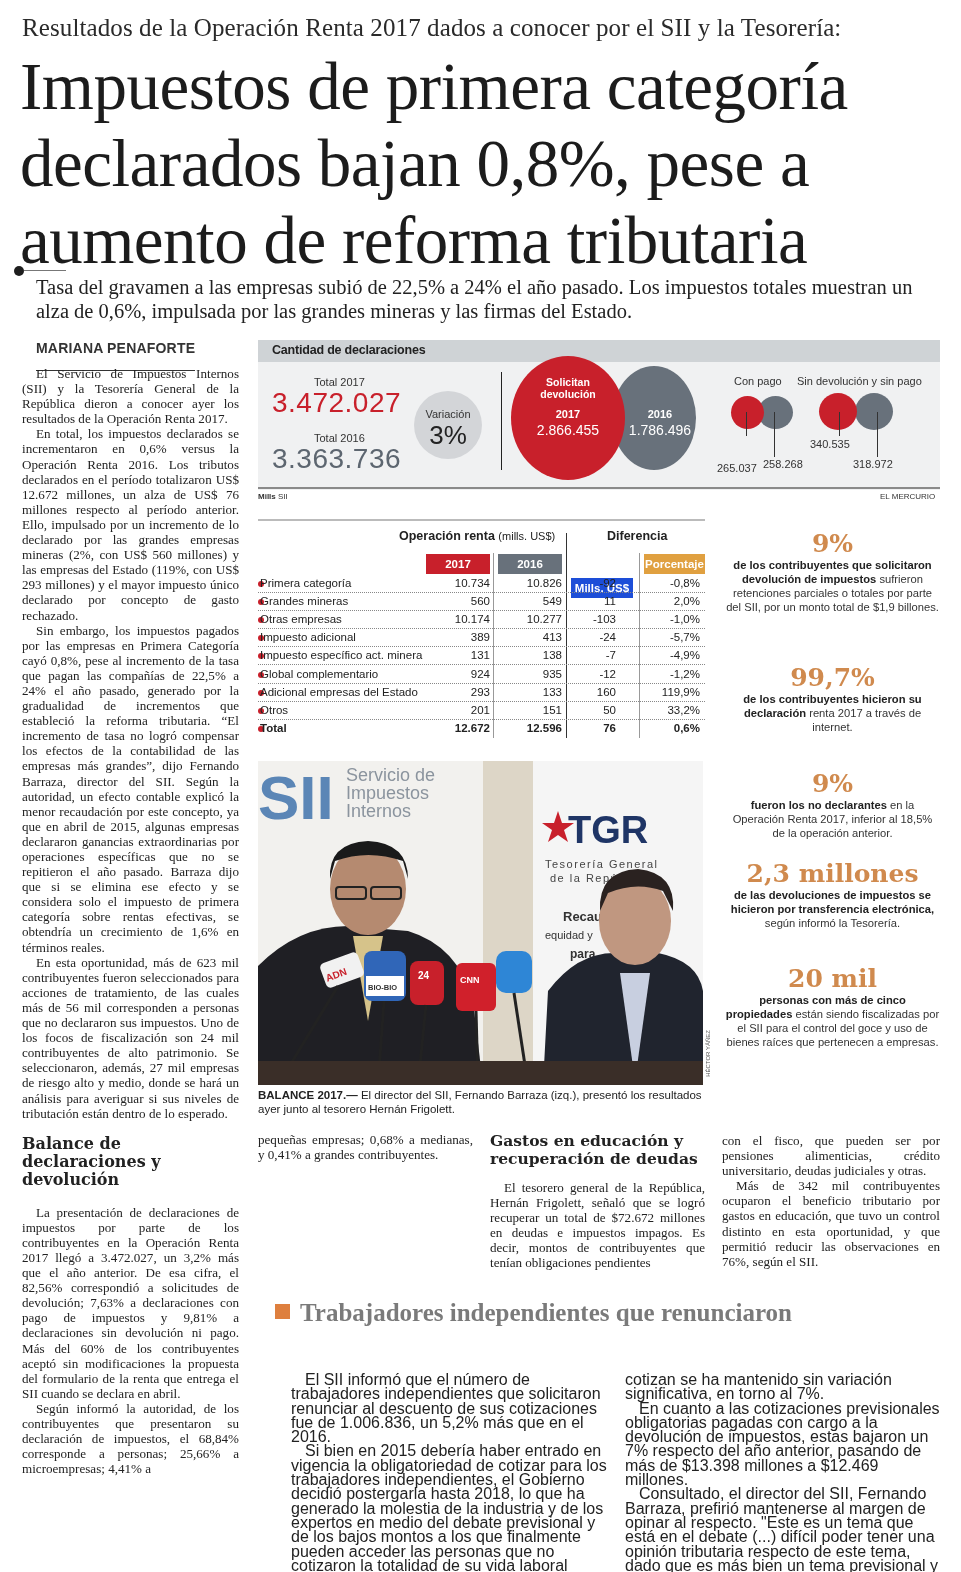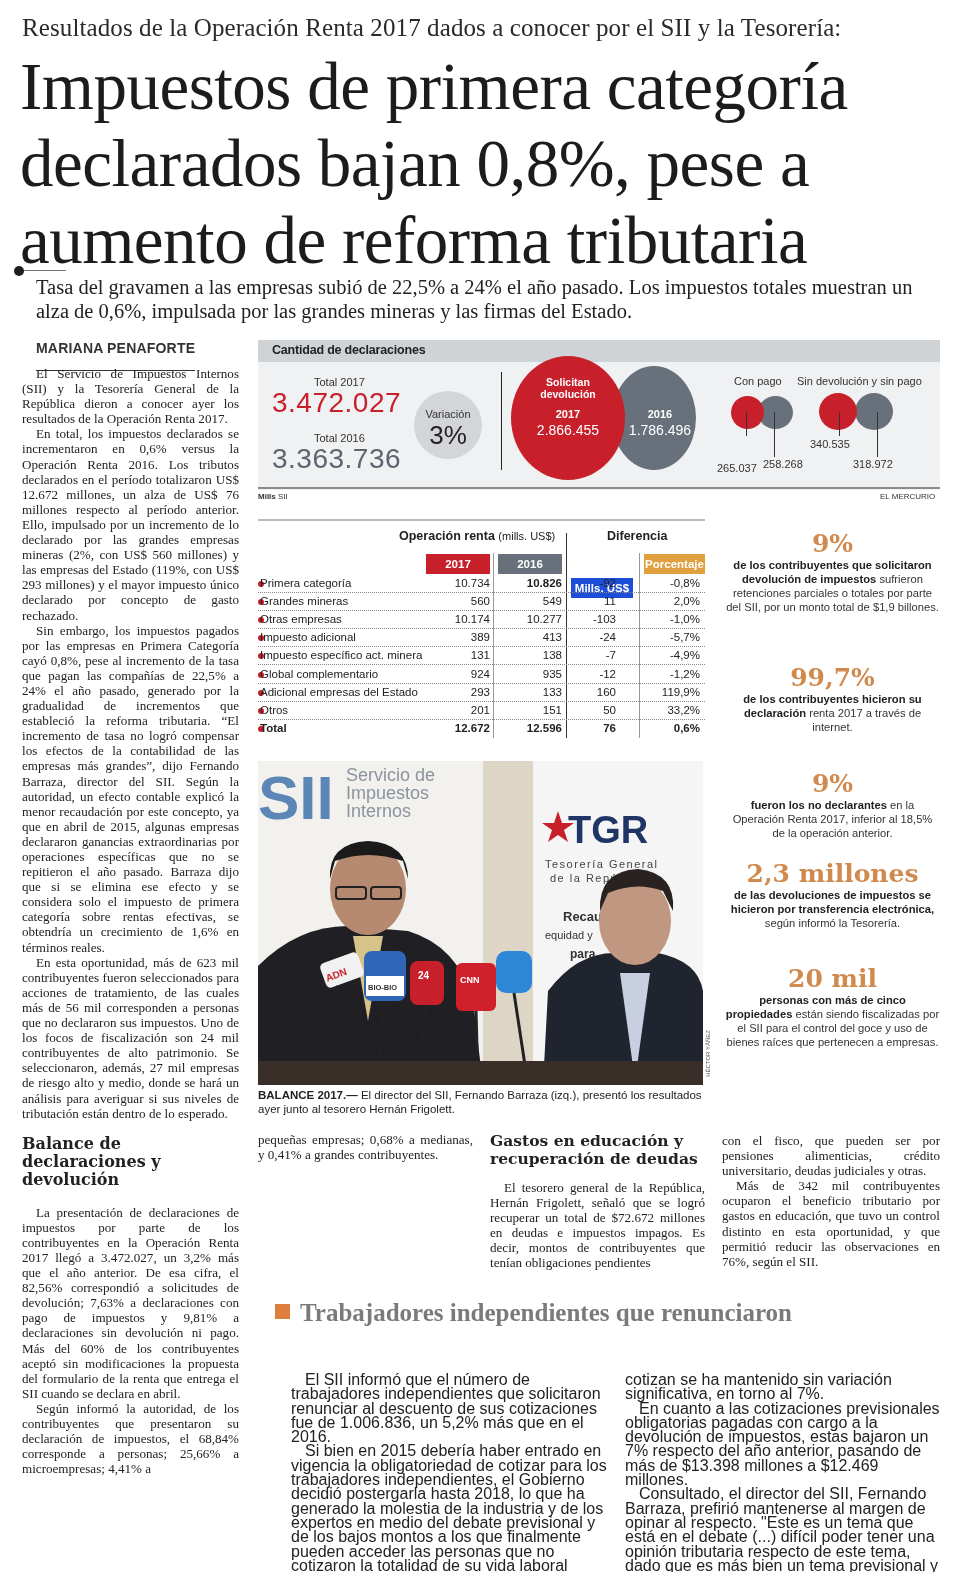--- a/index.html
+++ b/index.html
@@ -153,21 +153,21 @@
 <div class="abs yr-badge" style="left:426px;top:554px;width:64px;background:#c8202b;">2017</div>
 <div class="abs yr-badge" style="left:498px;top:554px;width:64px;background:#68717b;">2016</div>
 <div class="abs yr-badge" style="left:571px;top:554px;width:62px;background:#1d4ed8;margin-top:24px;">Mills. US$</div>
 <div class="abs yr-badge" style="left:644px;top:554px;width:61px;background:#e0a040;">Porcentaje</div>
 
 <div id="table-rows">
     <div class="abs trow" style="top: 575px;">
       <span class="dot"></span>
       <span class="nm">Primera categoría</span>
       <span class="v" style="right: 215px;">10.734</span>
-      <span class="v" style="right: 143px; font-weight: bold;">10.826</span>
+      <span class="v" style="right: 143px;">10.826</span>
       <span class="v" style="right: 89px;">-92</span>
       <span class="v" style="right: 5px;">-0,8%</span>
     </div>
     <div class="abs trow" style="top: 593.1px;">
       <span class="dot"></span>
       <span class="nm">Grandes mineras</span>
       <span class="v" style="right: 215px;">560</span>
       <span class="v" style="right: 143px;">549</span>
       <span class="v" style="right: 89px;">11</span>
       <span class="v" style="right: 5px;">2,0%</span>

